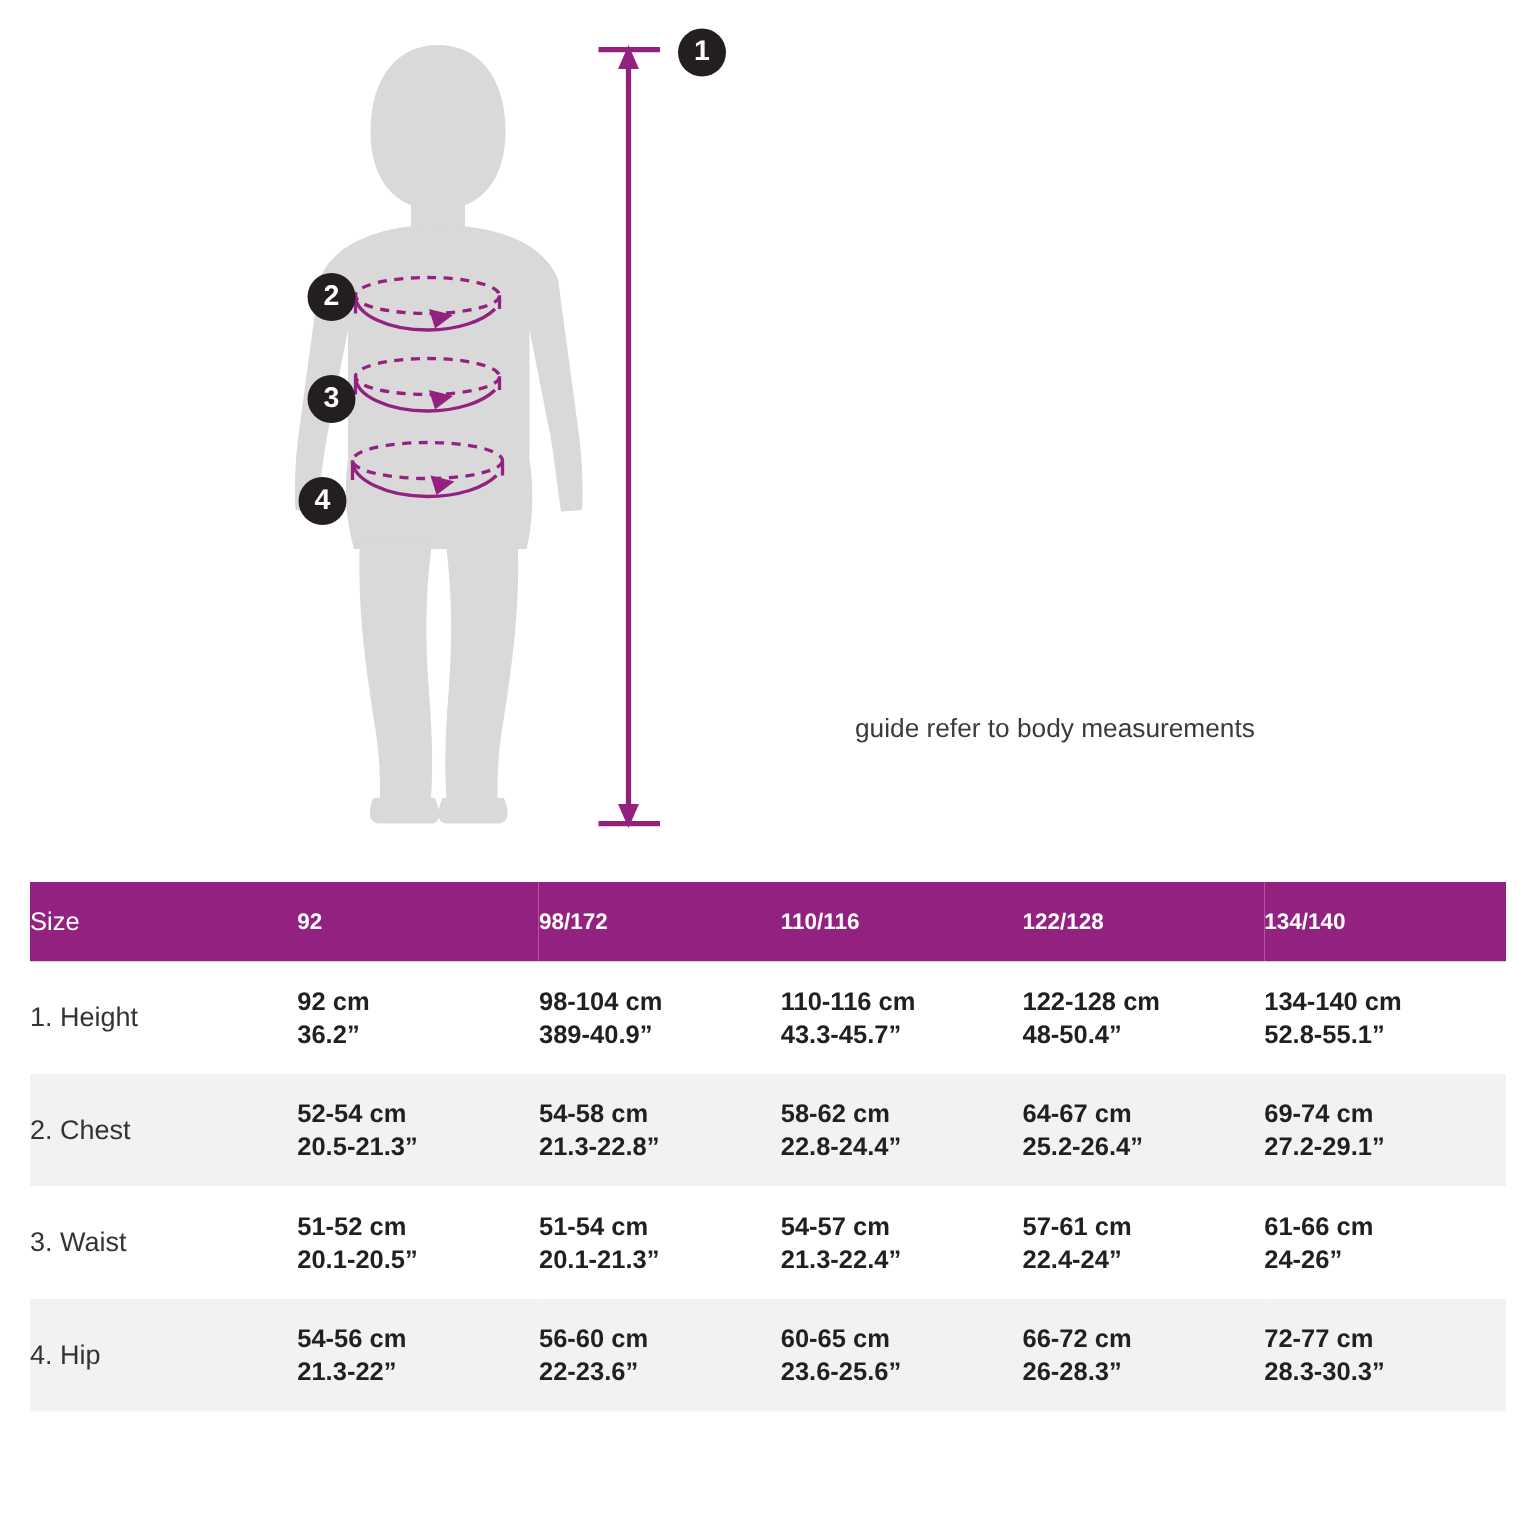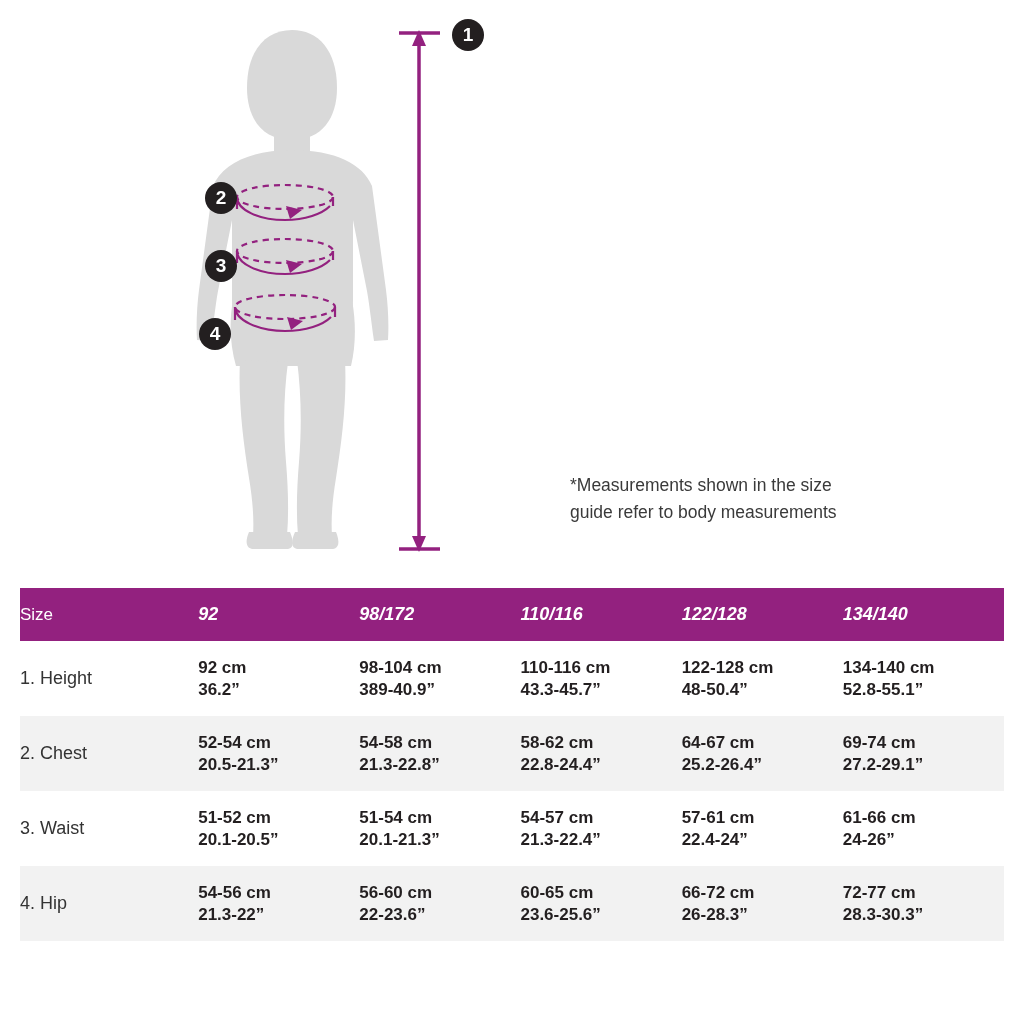--- a/index.html
+++ b/index.html
@@ -86,22 +86,21 @@
   .cell {
     padding-left: 18px;
     font-size: 17px;
   }
   .hdr-label {
     font-weight: normal;
     font-size: 17px;
   }
   .hdr-value {
     font-weight: bold;
-    font-size: 18px;
-    font-style: italic;
+    font-size: 15px;
   }
   .age-value {
     font-weight: normal;
     font-size: 17px;
   }
   .data-row td {
     height: 75px;
     background: #ffffff;
   }
   .data-row.alt td {
@@ -210,21 +209,20 @@
         <polygon points="303,321 287,317 291,330" fill="#93217f" stroke="none"></polygon>
       </g>
     </svg>
 
     <div class="callout" id="callout-1">1</div>
     <div class="callout" id="callout-2">2</div>
     <div class="callout" id="callout-3">3</div>
     <div class="callout" id="callout-4">4</div>
 
     <div class="note">
-      <div>*Measurements shown in the size</div>
       <div>guide refer to body measurements</div>
     </div>
   </div>
 
   <table class="size-table">
     <colgroup>
       <col class="col-label">
       <col class="col-data">
         <col class="col-data">
         <col class="col-data">

